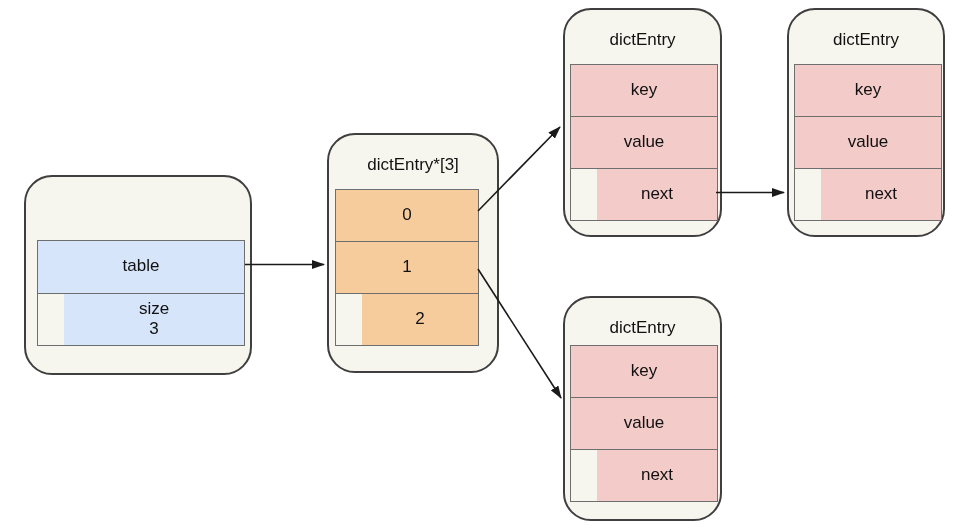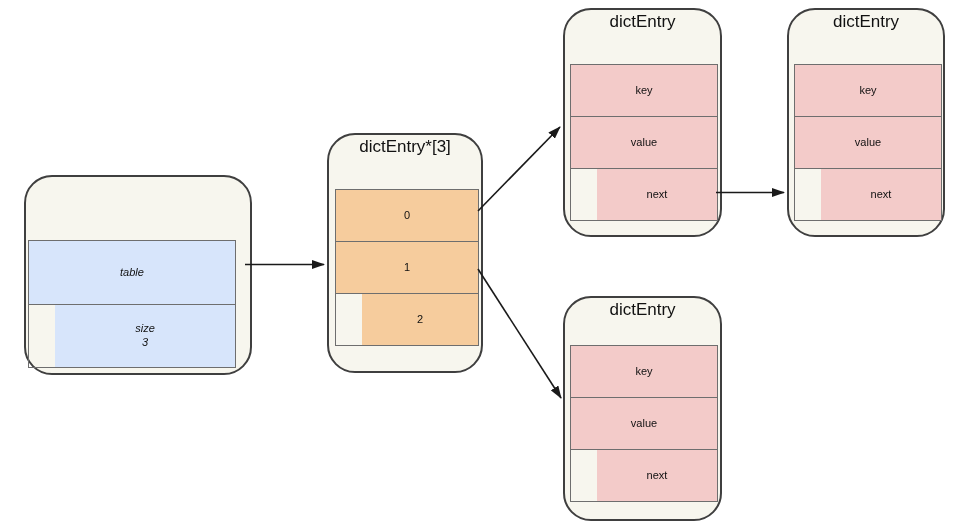--- a/index.html
+++ b/index.html
@@ -27,54 +27,54 @@
   }
   .node {
     position: absolute;
     background: var(--container-fill);
     border: 2px solid var(--container-border);
     border-radius: 28px;
     box-sizing: border-box;
   }
   .node-title {
     text-align: center;
-    padding-top: 2px;
+    padding-top: 20px;
     font-size: 17px;
     color: var(--text);
     white-space: nowrap;
   }
   .struct-table {
     position: absolute;
     display: flex;
     flex-direction: column;
     box-sizing: border-box;
     border: 1px solid var(--cell-border);
   }
   .cell {
     flex: 1;
     display: flex;
     flex-direction: column;
     align-items: center;
     justify-content: center;
     border-bottom: 1px solid var(--cell-border);
-    font-size: 11px;
+    font-size: 17px;
     line-height: 1.22;
     color: var(--text);
     text-align: center;
   }
   .cell:last-child { border-bottom: none; margin-left: 26px; }
   .blue   { background: var(--blue-fill); }
   .orange { background: var(--orange-fill); }
   .pink   { background: var(--pink-fill); }
 
   
   #node-dictht  { left: 24px;  top: 175px; width: 228px; height: 200px; }
-  #node-dictht .struct-table { left: 2px; top: 63px;  width: 208px; height: 128px; font-style: italic; }
+  #node-dictht .struct-table { left: 11px; top: 63px;  width: 208px; height: 106px; }
 
-  #node-array   { left: 327px; top: 133px; width: 156px; height: 240px; }
+  #node-array   { left: 327px; top: 133px; width: 172px; height: 240px; }
   #node-array .struct-table  { left: 6px;  top: 54px;  width: 144px; height: 157px; }
 
   #node-entry1  { left: 563px; top: 8px;   width: 159px; height: 229px; }
   #node-entry2  { left: 787px; top: 8px;   width: 158px; height: 229px; }
   #node-entry1 .struct-table,
   #node-entry2 .struct-table { left: 5px;  top: 54px;  width: 148px; height: 157px; }
 
   #node-entry3  { left: 563px; top: 296px; width: 159px; height: 225px; }
   #node-entry3 .struct-table { left: 5px;  top: 47px;  width: 148px; height: 157px; }
 

